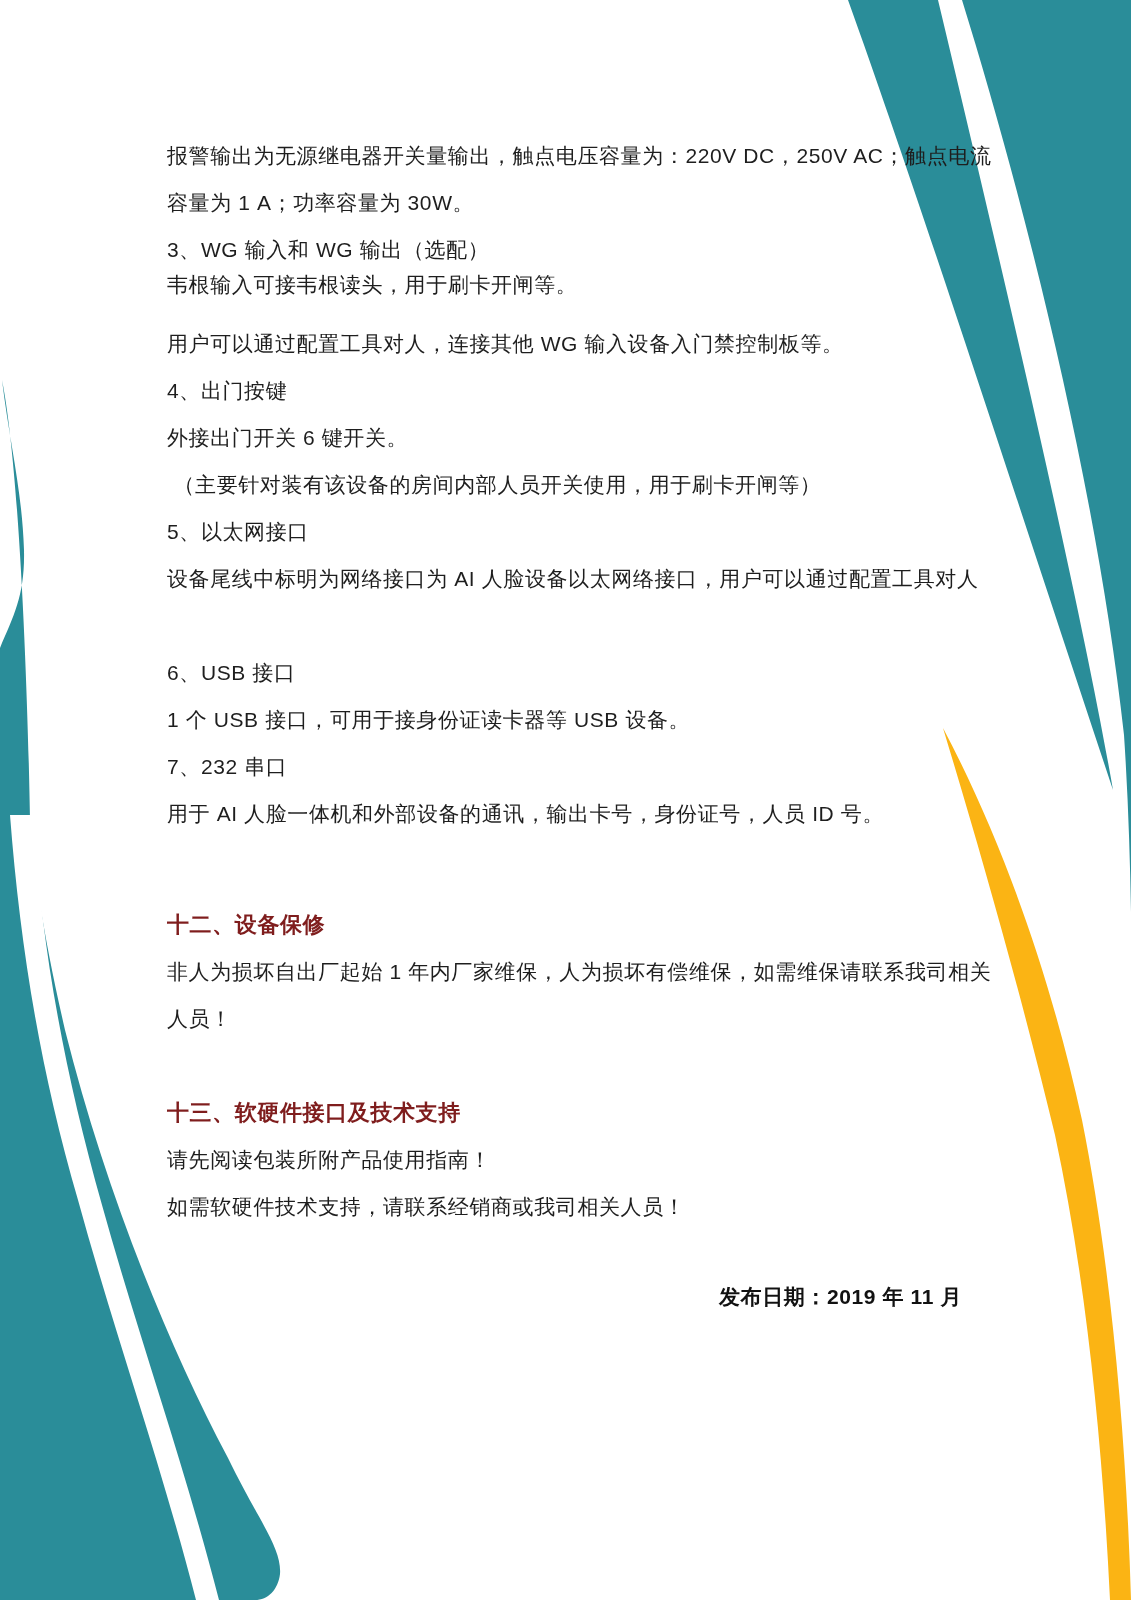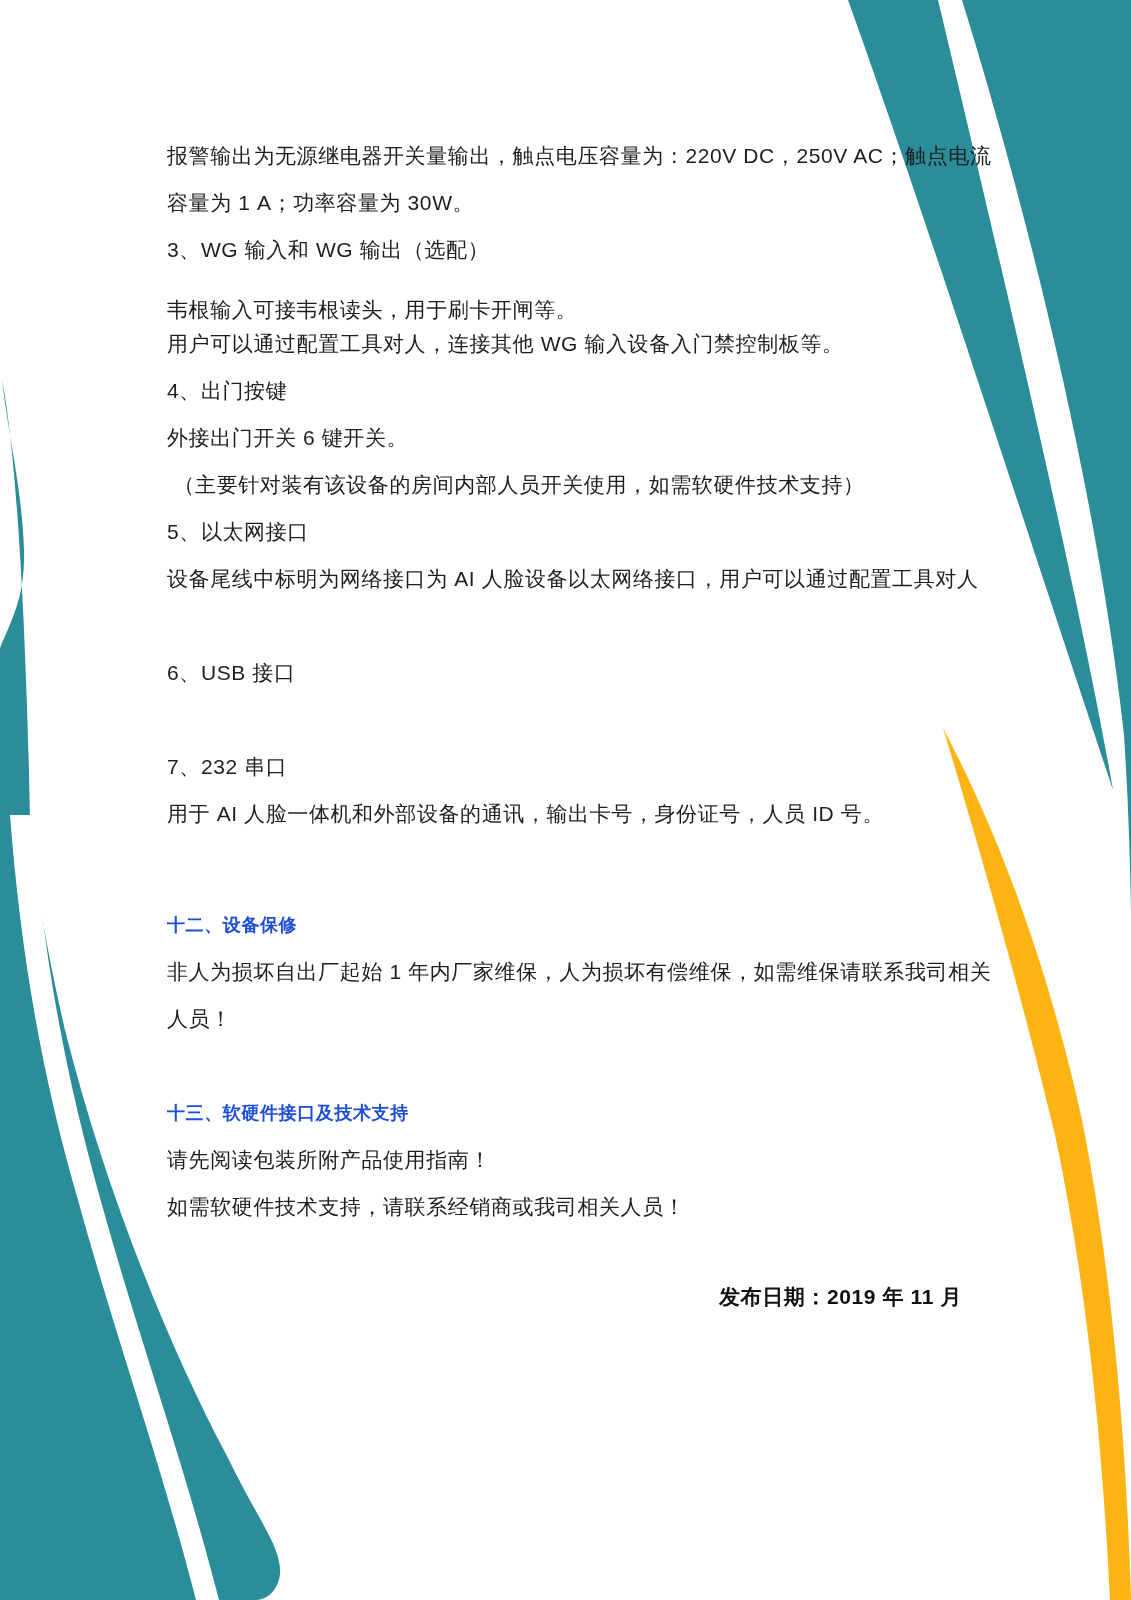--- a/index.html
+++ b/index.html
@@ -18,22 +18,22 @@
     height:47px;
     display:flex;
     align-items:center;
     white-space:pre;
     font-size:21px;
     color:#1e1e1e;
     letter-spacing:0.6px;
   }
   .heading{
     font-weight:bold;
-    font-size:18px;
-    color:#1d4ed8;
+    font-size:22px;
+    color:#7f1d1d;
   }
   .footer-line{
     left:auto;
     right:169px;
     font-weight:bold;
     color:#111111;
   }
 </style>
 </head>
 <body>
@@ -60,28 +60,29 @@
     <path d="M943,728 C980,850 1020,990 1055,1135
              C1085,1275 1102,1435 1110,1600
              L1131,1600
              C1126,1430 1110,1260 1082,1120
              C1048,965 998,832 943,728 Z" fill="#fbb414"></path>
   </svg>
 
   <div class="ln" style="top:132px">报警输出为无源继电器开关量输出，触点电压容量为：220V DC，250V AC；触点电流</div>
   <div class="ln" style="top:179px">容量为 1 A；功率容量为 30W。</div>
   <div class="ln" style="top:226px">3、WG 输入和 WG 输出（选配）</div>
-  <div class="ln" style="top:286px">韦根输入可接韦根读头，用于刷卡开闸等。</div>
+  <div class="ln" style="top:261px">韦根输入可接韦根读头，用于刷卡开闸等。</div>
   <div class="ln" style="top:320px">用户可以通过配置工具对人，连接其他 WG 输入设备入门禁控制板等。</div>
   <div class="ln" style="top:367px">4、出门按键</div>
   <div class="ln" style="top:414px">外接出门开关 6 键开关。</div>
-  <div class="ln" style="top:461px"> （主要针对装有该设备的房间内部人员开关使用，如需软硬件技术支持）</div>
+  <div class="ln" style="top:461px"> （主要针对装有该设备的房间内部人员开关使用，用于刷卡开闸等）</div>
   <div class="ln" style="top:508px">5、以太网接口</div>
   <div class="ln" style="top:555px">设备尾线中标明为网络接口为 AI 人脸设备以太网络接口，用户可以通过配置工具对人</div>
   <div class="ln" style="top:649px">6、USB 接口</div>
+  <div class="ln" style="top:696px">1 个 USB 接口，可用于接身份证读卡器等 USB 设备。</div>
   <div class="ln" style="top:743px">7、232 串口</div>
   <div class="ln" style="top:790px">用于 AI 人脸一体机和外部设备的通讯，输出卡号，身份证号，人员 ID 号。</div>
 
   <div class="ln heading" style="top:901px">十二、设备保修</div>
   <div class="ln" style="top:948px">非人为损坏自出厂起始 1 年内厂家维保，人为损坏有偿维保，如需维保请联系我司相关</div>
   <div class="ln" style="top:995px">人员！</div>
 
   <div class="ln heading" style="top:1089px">十三、软硬件接口及技术支持</div>
   <div class="ln" style="top:1136px">请先阅读包装所附产品使用指南！</div>
   <div class="ln" style="top:1183px">如需软硬件技术支持，请联系经销商或我司相关人员！</div>

